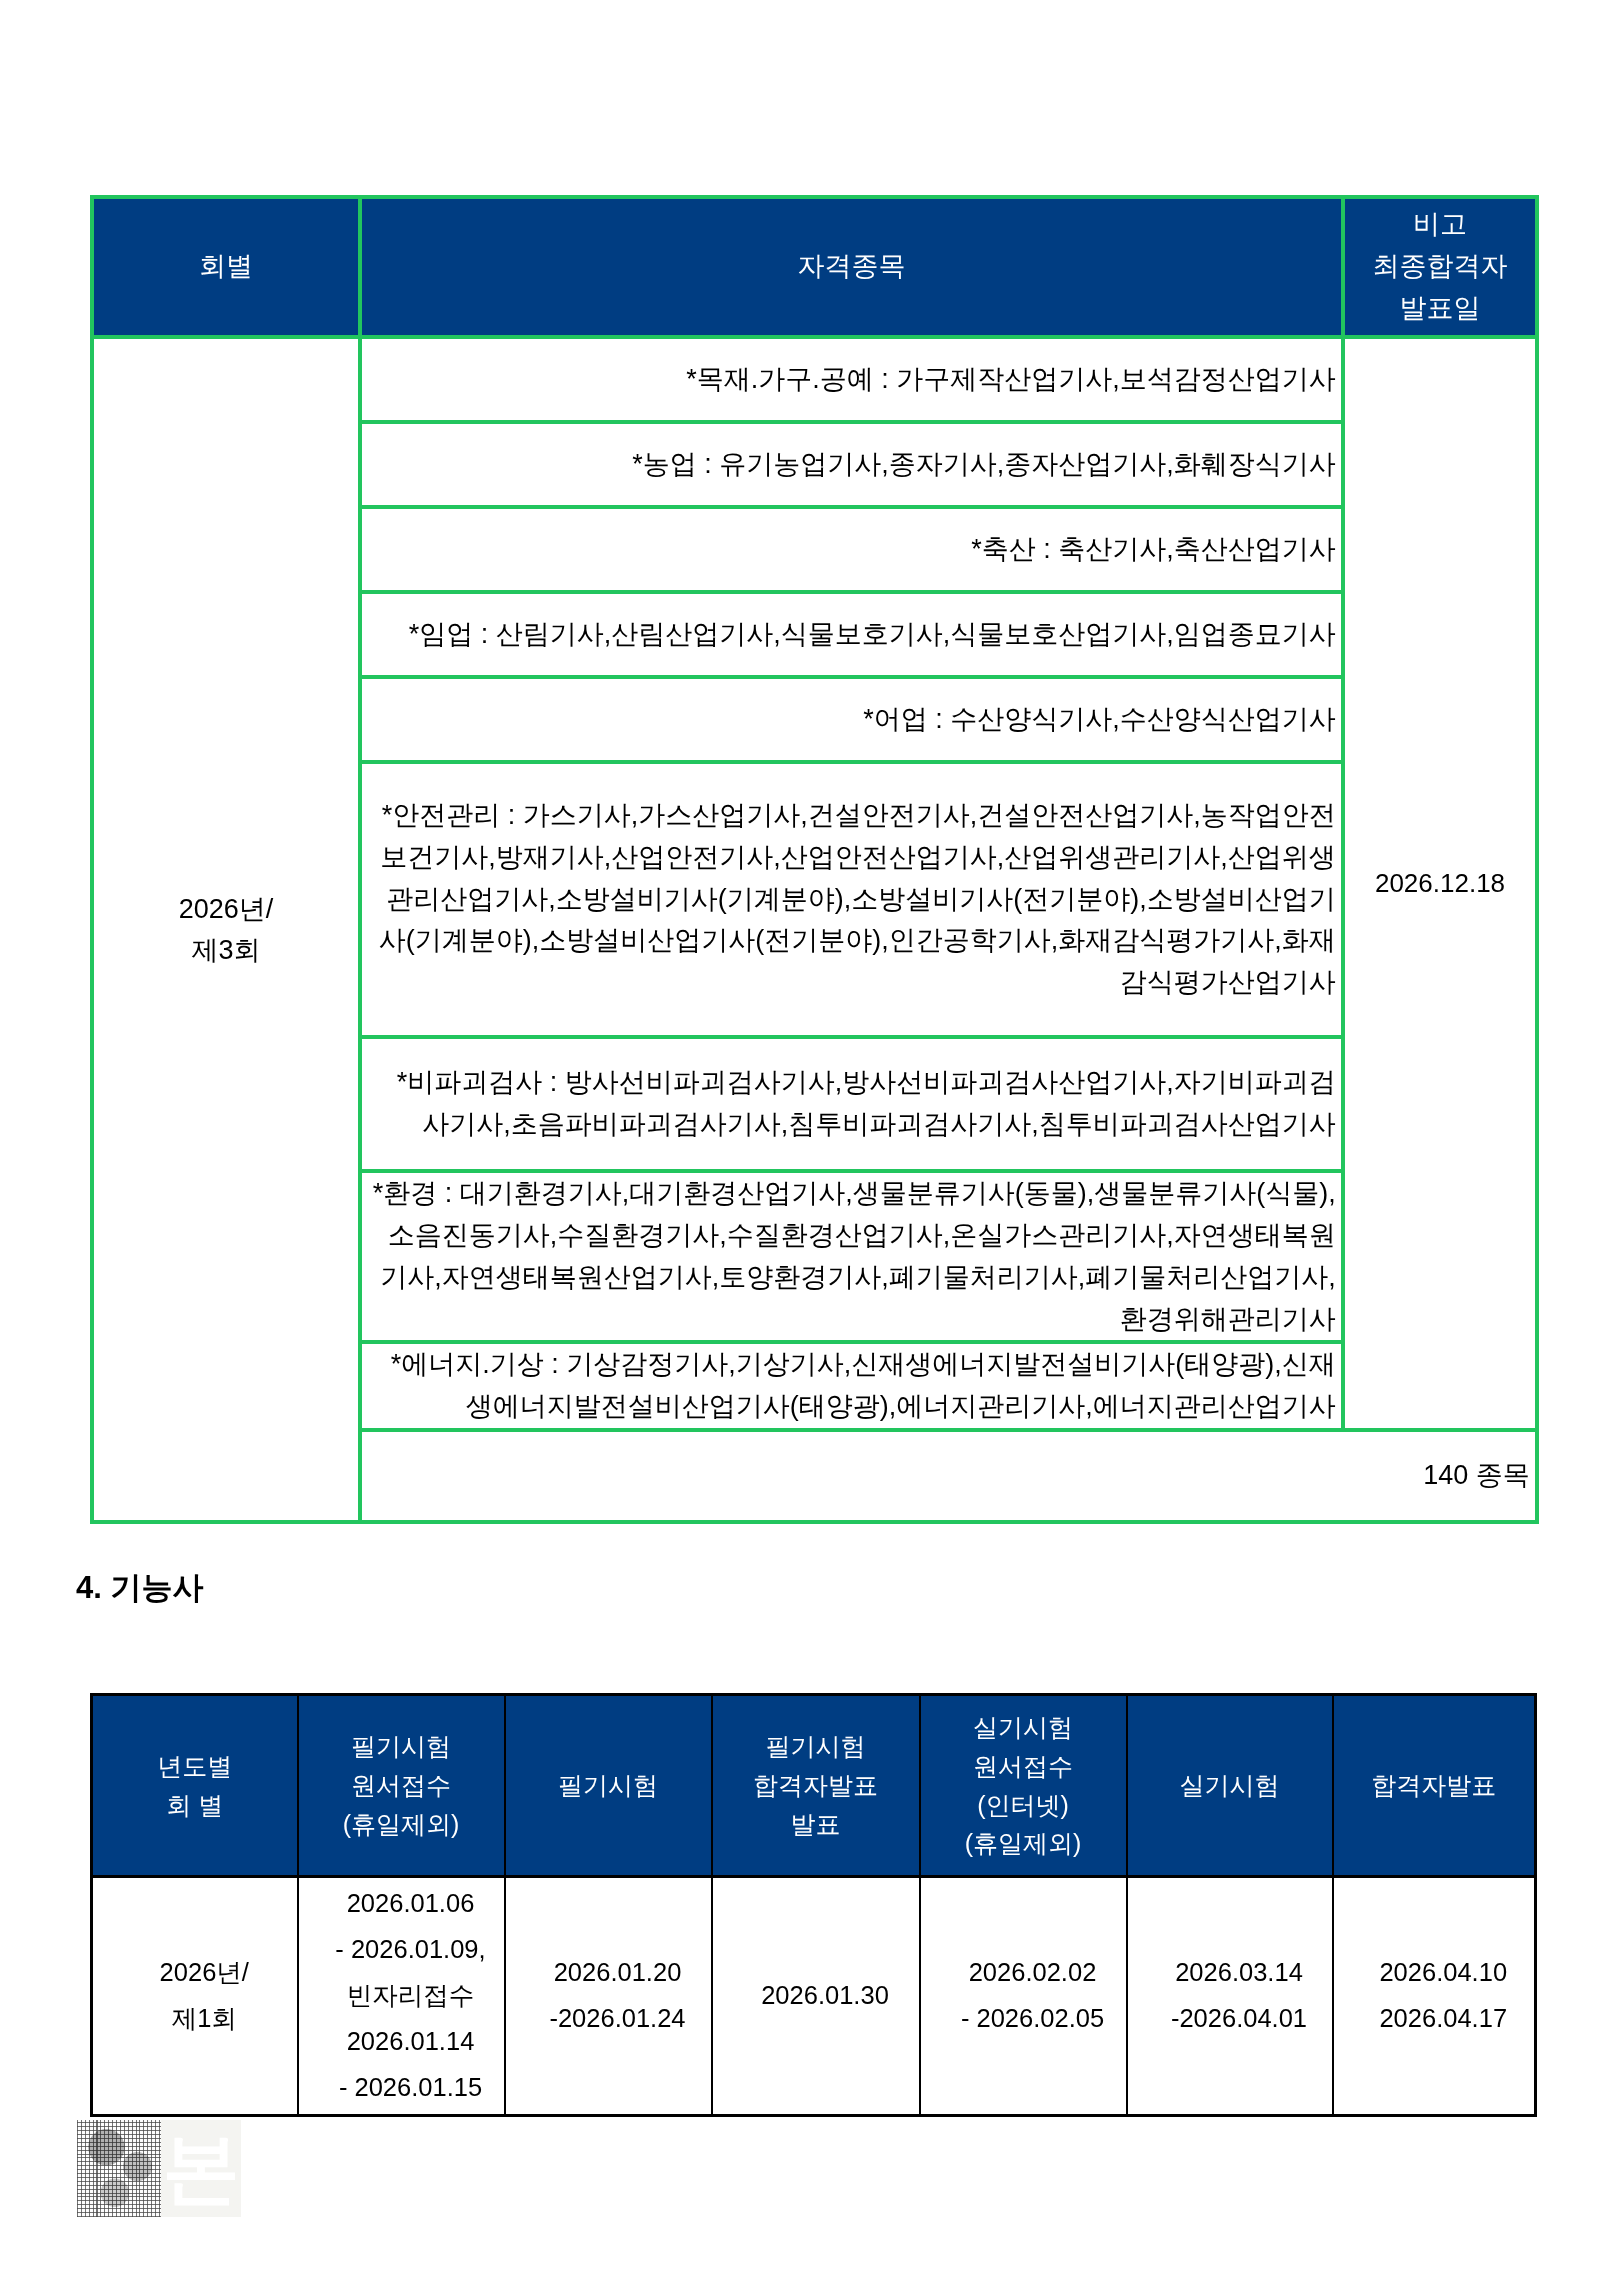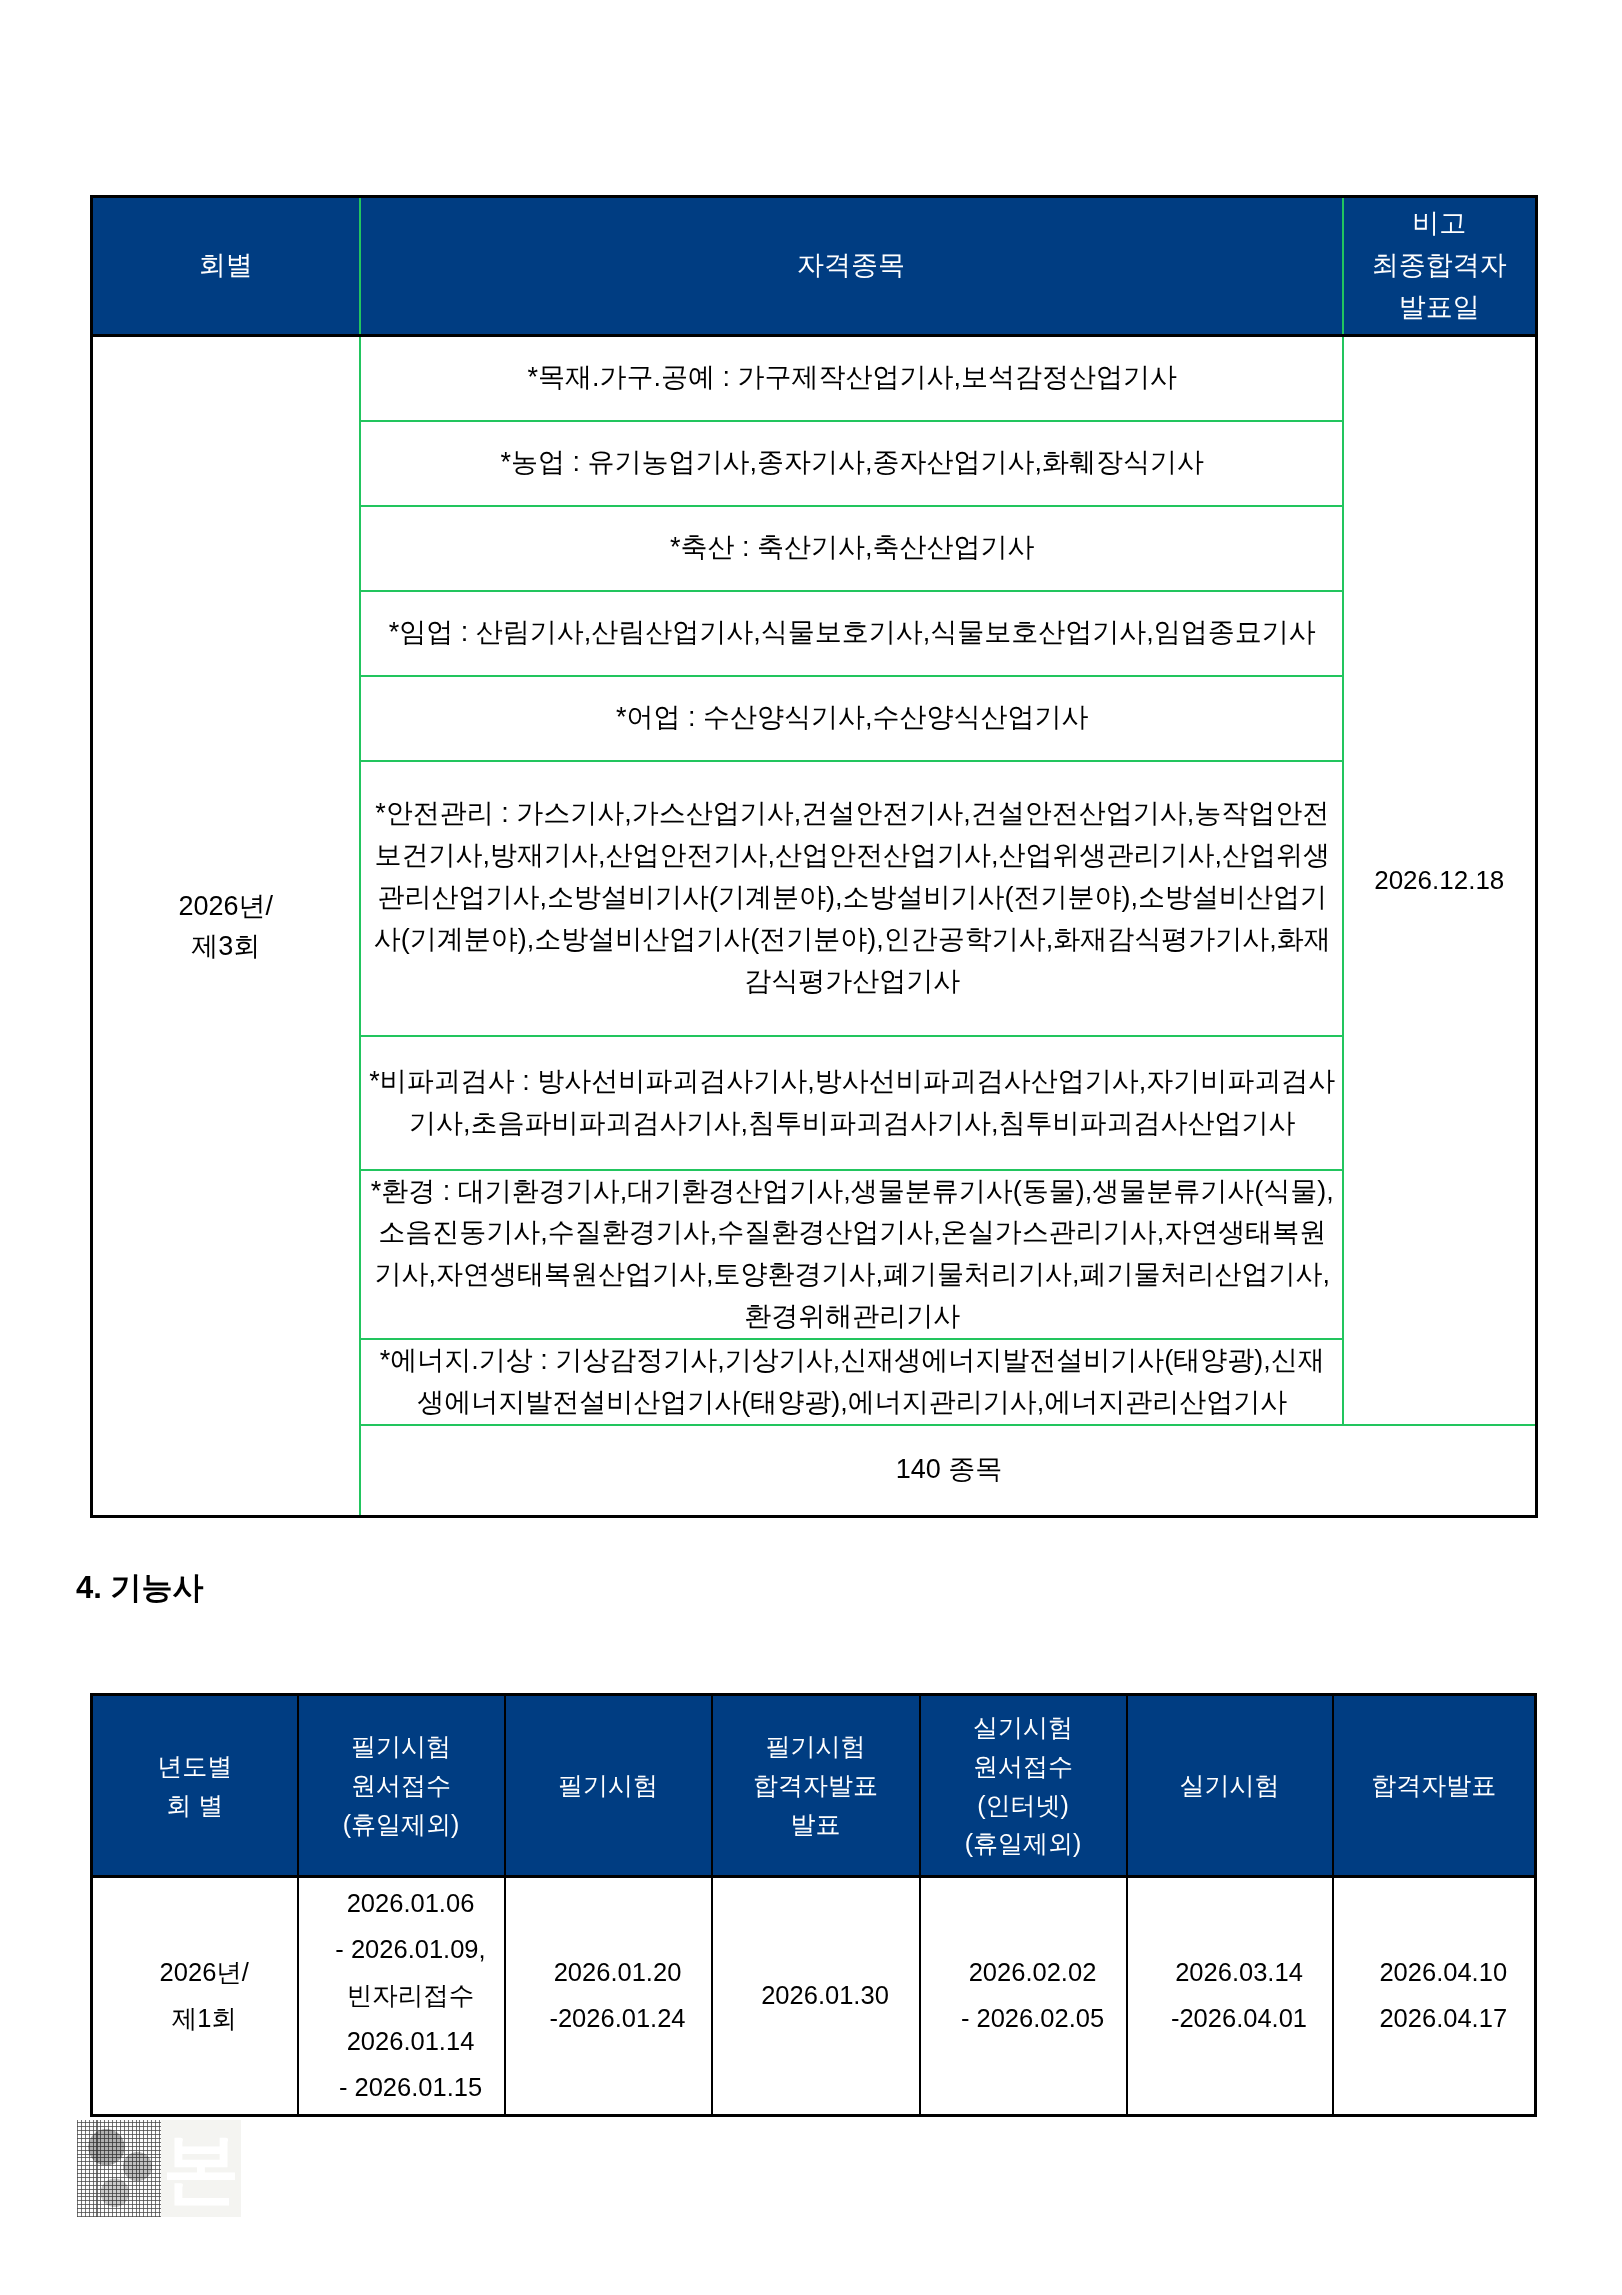--- a/index.html
+++ b/index.html
@@ -19,35 +19,35 @@
   
   table { border-collapse: collapse; table-layout: fixed; }
   .t1 {
     position: absolute;
     left: 90px;
     top: 195px;
     width: 1446px;
     border: 3.3px solid #000000;
   }
   .t1 th, .t1 td {
-    border: 2px solid #22c55e;
+    border: 4px solid #22c55e;
     font-size: 27px;
     vertical-align: middle;
   }
   .t1 thead th {
     background: #003d82;
     color: #ffffff;
     font-weight: normal;
     text-align: center;
     height: 134px;
     line-height: 1.55;
     border-bottom: 3.9px solid #000000;
   }
   .t1 td.cat {
-    text-align: center;
+    text-align: right;
     padding: 0 5.2px 0 7.9px;
     line-height: 1.55;
     word-break: break-all;
   }
   .t1 td.session {
     text-align: center;
     line-height: 1.5;
   }
   .t1 td.note {
     text-align: center;

